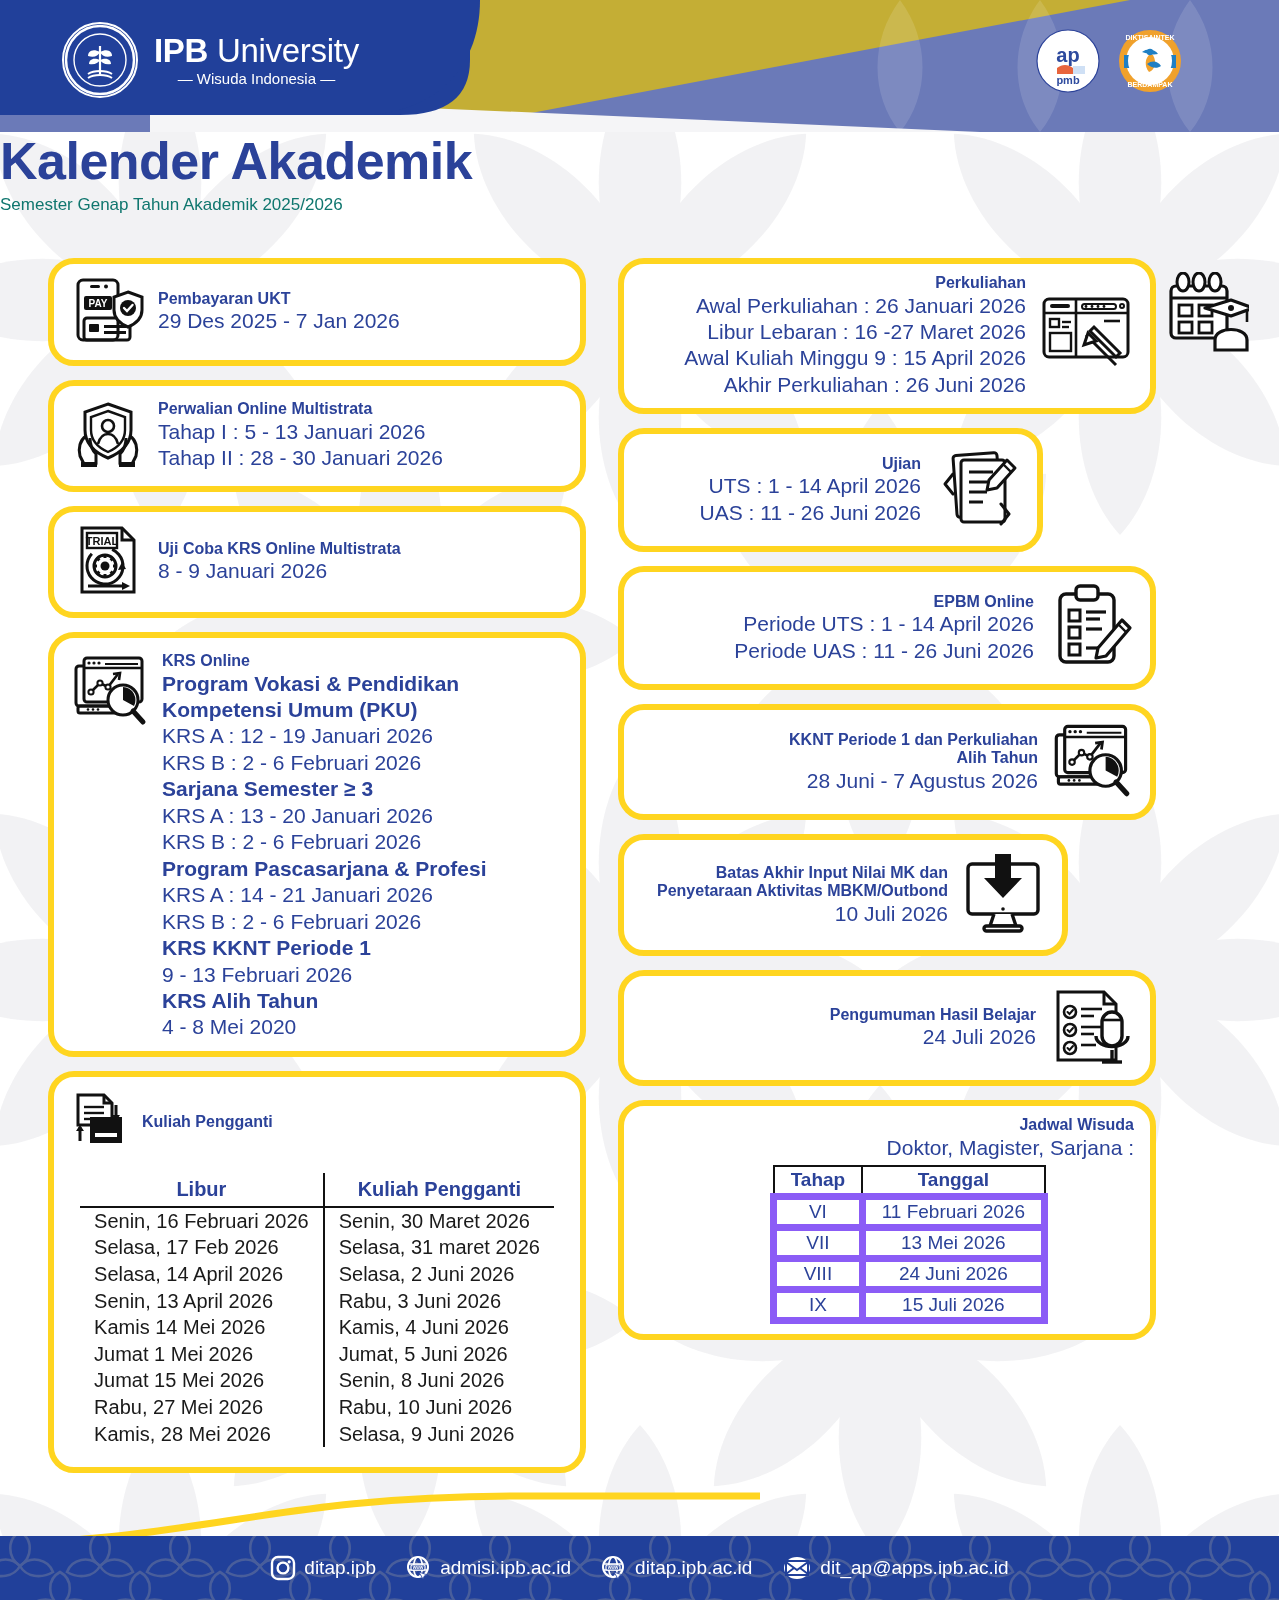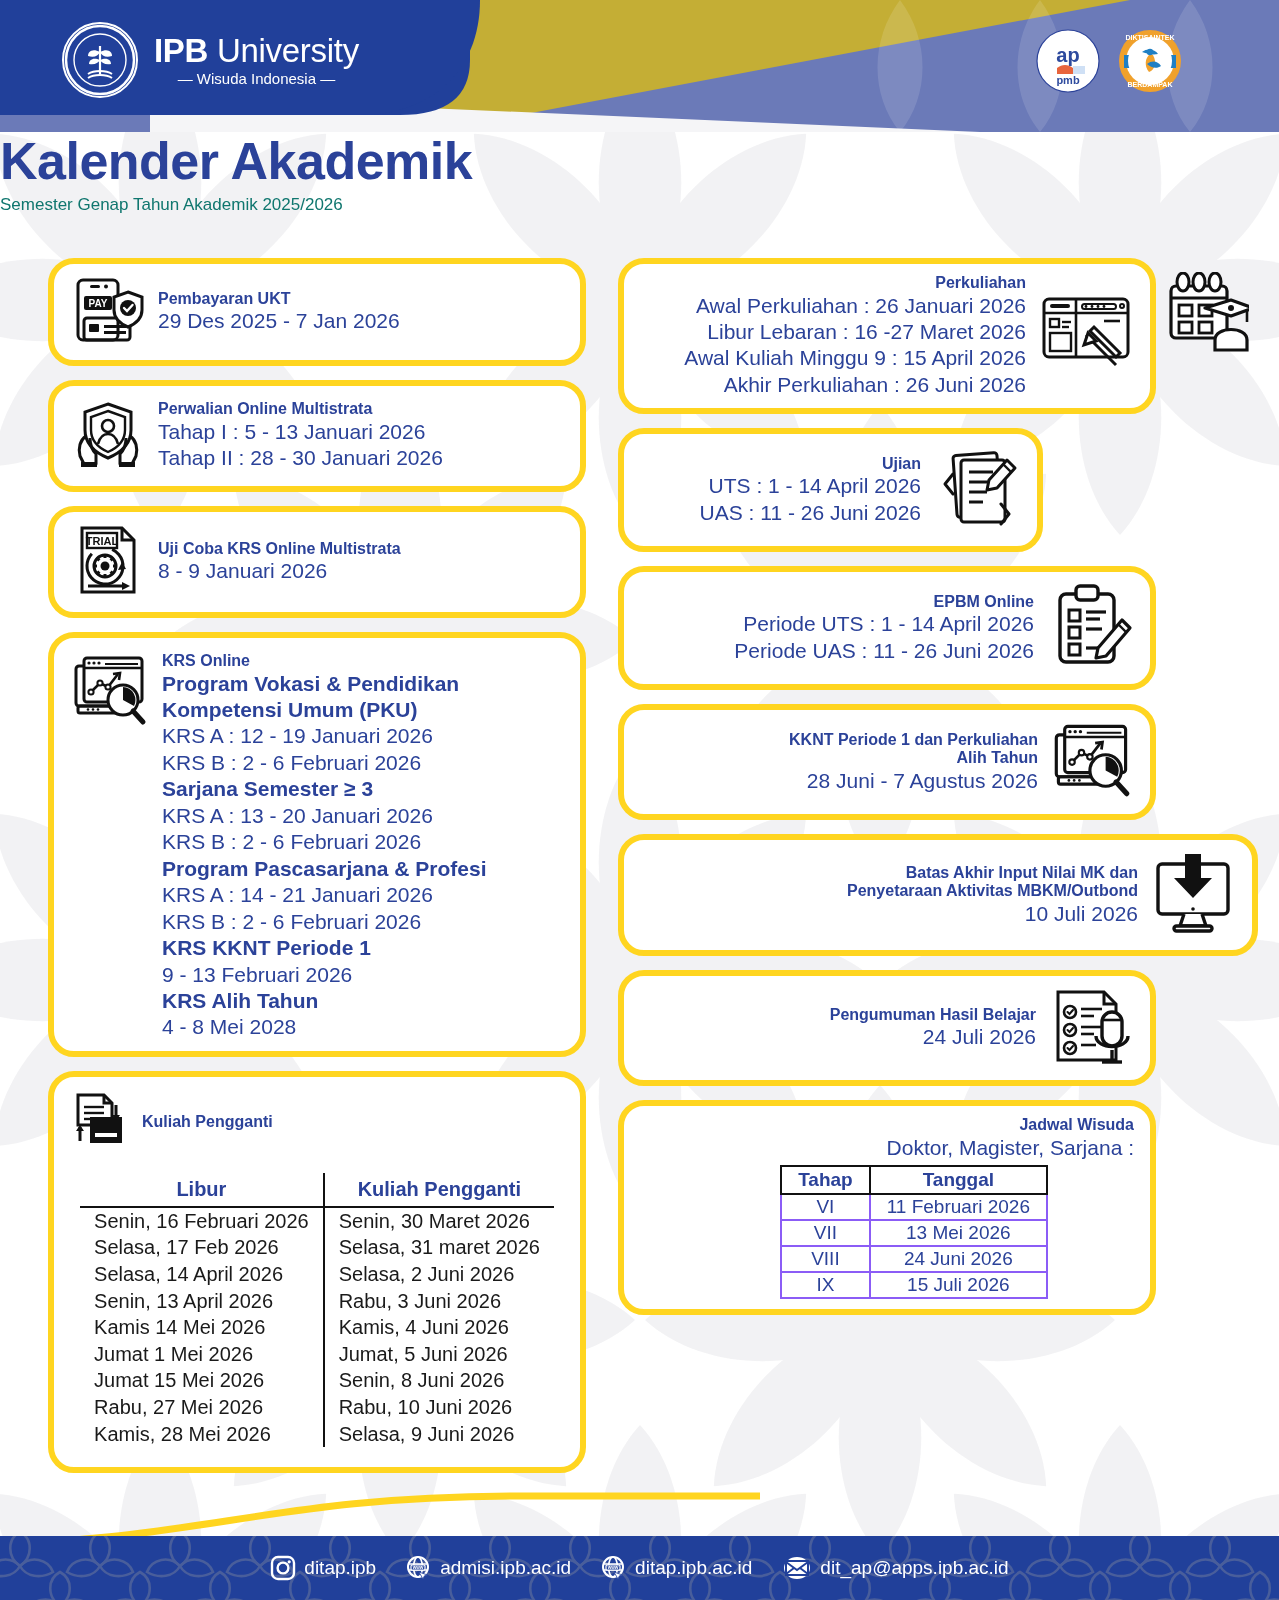--- a/index.html
+++ b/index.html
@@ -147,21 +147,21 @@
   .c-perwalian{ width: 538px; }
   .c-ujicoba  { width: 538px; }
   .c-krs      { width: 538px; align-items: flex-start; padding-top: 14px; }
   .c-pengganti{ width: 538px; align-items: flex-start; flex-direction: column; padding: 14px 16px 18px 16px; }
 
   
   .c-perkuliahan { width: 538px; }
   .c-ujian       { width: 425px; }
   .c-epbm        { width: 538px; }
   .c-kknt        { width: 538px; }
-  .c-batas       { width: 640px; }
+  .c-batas       { width: 450px; }
   .c-pengumuman  { width: 538px; }
   .c-wisuda      { width: 538px; align-items: flex-start; }
 
   
   .pengganti-head {
     display: flex;
     align-items: center;
     gap: 10px;
     margin-bottom: 6px;
   }
@@ -207,21 +207,21 @@
     color: #2b4299;
     padding: 2px 16px;
     border: 2px solid #111;
     text-align: center;
   }
   .wi-table td {
     font-size: 19px;
     font-weight: 400;
     color: #2b4299;
     padding: 1px 16px;
-    border: 2px solid #8b5cf6;
+    border: 7px solid #8b5cf6;
     text-align: center;
     white-space: nowrap;
   }
 
   
   .footer {
     position: absolute;
     bottom: 0; left: 0;
     width: 1279px;
     height: 64px;
@@ -470,21 +470,21 @@
           <div class="card-sub">KRS B : 2 - 6 Februari 2026</div>
           <div class="card-sub bold">Sarjana Semester ≥ 3</div>
           <div class="card-sub">KRS A : 13 - 20 Januari 2026</div>
           <div class="card-sub">KRS B : 2 - 6 Februari 2026</div>
           <div class="card-sub bold">Program Pascasarjana &amp; Profesi</div>
           <div class="card-sub">KRS A : 14 - 21 Januari 2026</div>
           <div class="card-sub">KRS B : 2 - 6 Februari 2026</div>
           <div class="card-sub bold">KRS KKNT Periode 1</div>
           <div class="card-sub">9 - 13 Februari 2026</div>
           <div class="card-sub bold">KRS Alih Tahun</div>
-          <div class="card-sub">4 - 8 Mei 2028</div>
+          <div class="card-sub">4 - 8 Mei 2020</div>
         </span>
       </div>
 
       <div class="card c-pengganti">
         <div class="pengganti-head">
           <span class="card-icon">
             <svg width="62" height="58" viewBox="0 0 62 58">
               <path d="M8 4 L34 4 L42 12 L42 34 L8 34 Z" fill="#fff" stroke="#111" stroke-width="3"></path>
               <path d="M34 4 L34 12 L42 12" fill="none" stroke="#111" stroke-width="3"></path>
               <path d="M14 16 L34 16" stroke="#111" stroke-width="2.4"></path>

